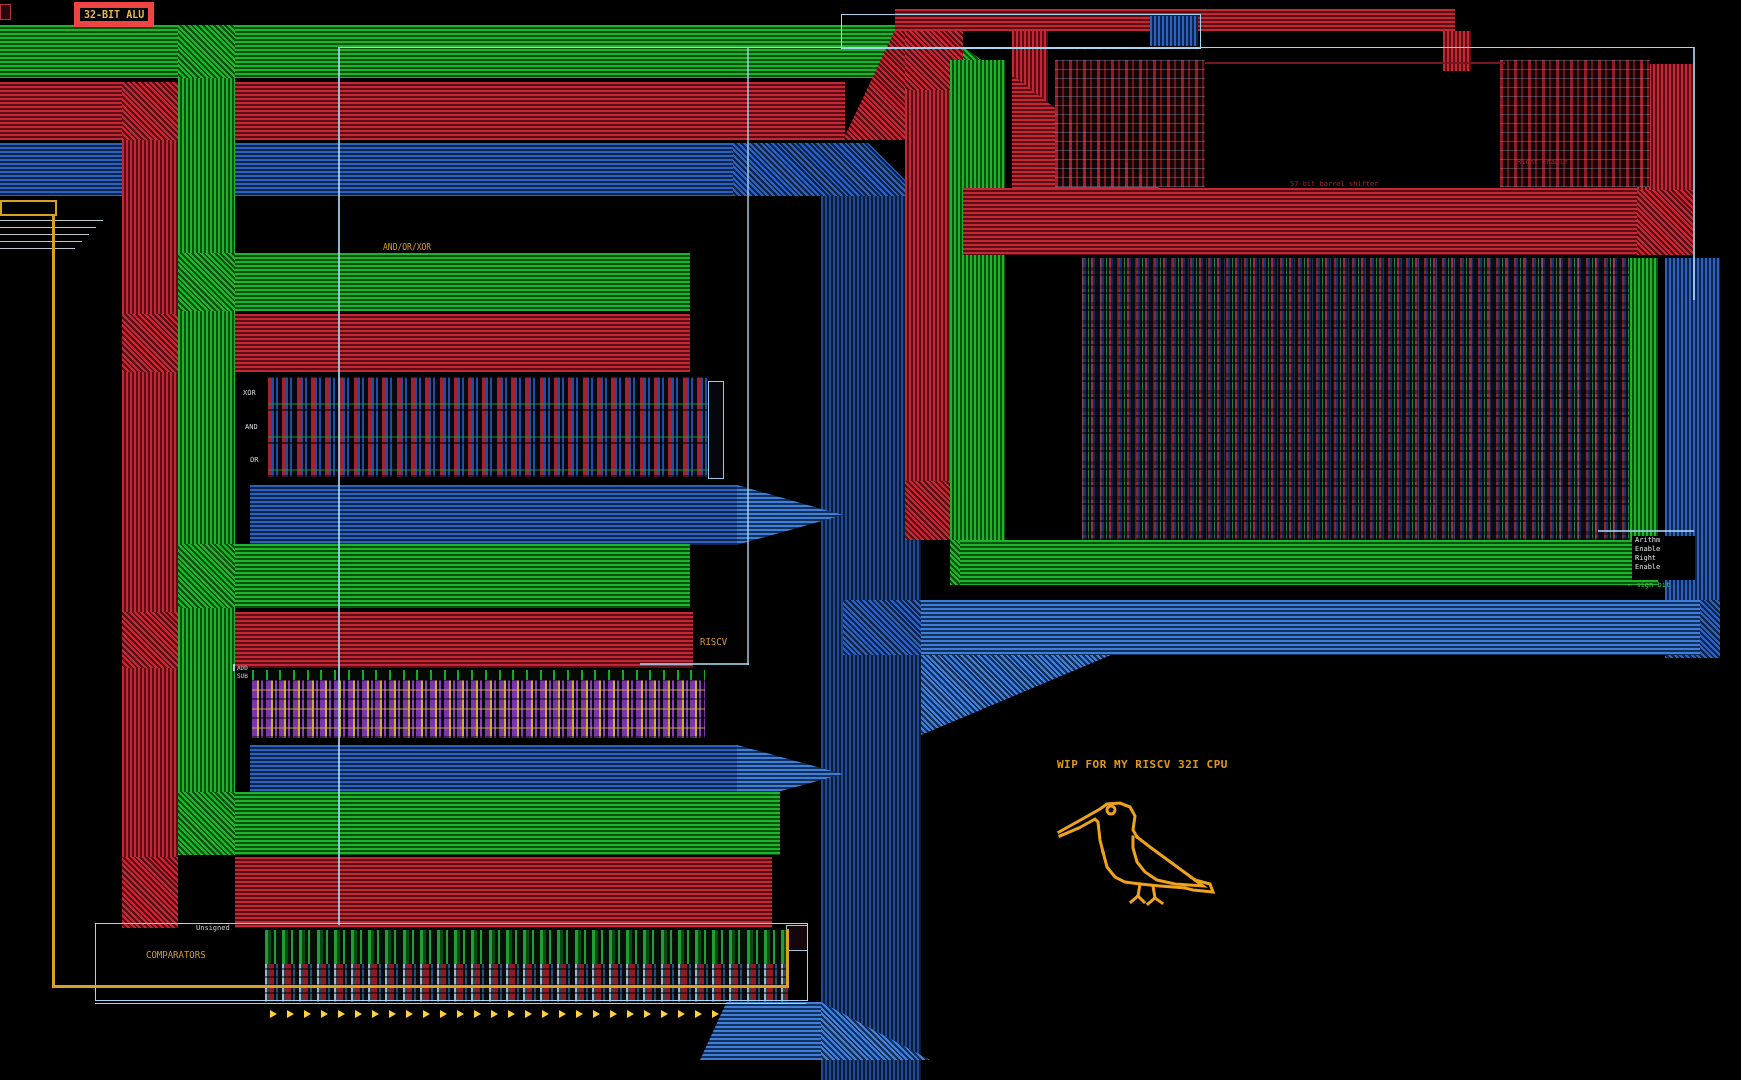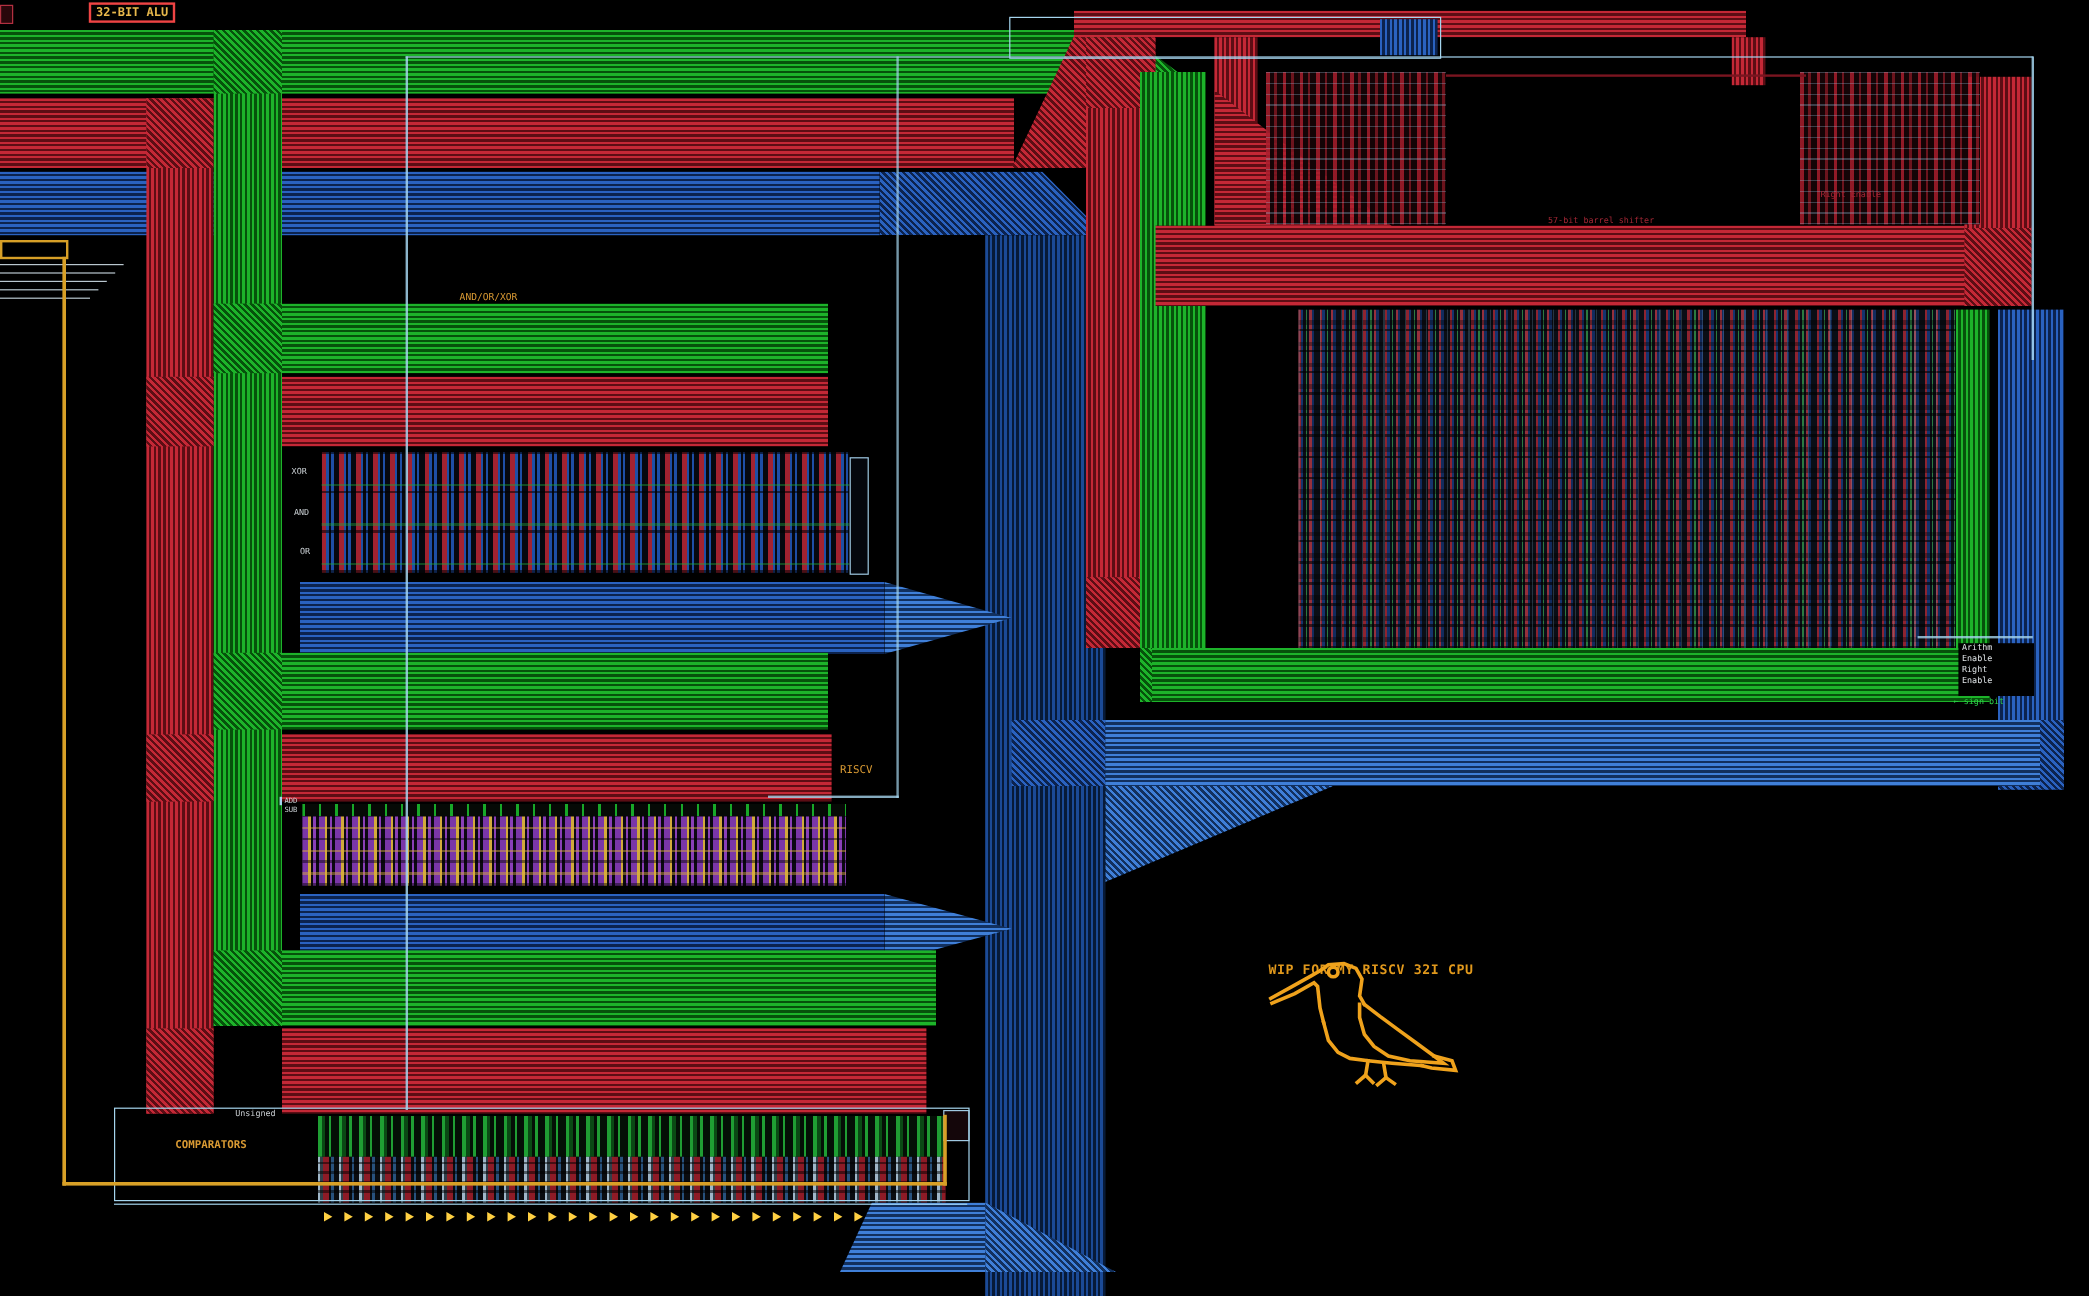--- a/index.html
+++ b/index.html
@@ -127,40 +127,40 @@
   <div class="abs" style="left:0;top:234px;width:89px;height:1px;background:#b9c7cf;"></div>
   <div class="abs" style="left:0;top:241px;width:82px;height:1px;background:#b9c7cf;"></div>
   <div class="abs" style="left:0;top:248px;width:75px;height:1px;background:#b9c7cf;"></div>
 
   <div class="abs" style="left:0;top:200px;width:57px;height:16px;border:2px solid #d8a027;box-sizing:border-box;"></div>
   <div class="abs" style="left:52px;top:214px;width:3px;height:774px;background:#d8a027;"></div>
   <div class="abs" style="left:52px;top:985px;width:737px;height:3px;background:#d8a027;"></div>
   <div class="abs" style="left:786px;top:929px;width:3px;height:59px;background:#d8a027;"></div>
 
   <div class="abs" style="left:0;top:4px;width:9px;height:14px;border:1px solid #b23040;background:#2a070b;"></div>
-  <div class="lbl" style="left:74px;top:2px;border:2px solid #ef4444;color:#e8b84b;font-size:10px;font-weight:bold;padding:1px 4px;background:#000;">32-BIT ALU</div>
+  <div class="lbl" style="left:74px;top:2px;border:6px solid #ef4444;color:#e8b84b;font-size:10px;font-weight:bold;padding:1px 4px;background:#000;">32-BIT ALU</div>
   <div class="lbl" style="left:383px;top:243px;color:#d99a33;font-size:8px;">AND/OR/XOR</div>
   <div class="lbl" style="left:243px;top:389px;color:#ccd2d6;font-size:7px;">XOR</div>
   <div class="lbl" style="left:245px;top:423px;color:#ccd2d6;font-size:7px;">AND</div>
   <div class="lbl" style="left:250px;top:456px;color:#ccd2d6;font-size:7px;">OR</div>
   <div class="lbl" style="left:700px;top:637px;color:#d99a33;font-size:9px;">RISCV</div>
   <div class="lbl" style="left:233px;top:664px;color:#ccd2d6;font-size:6px;border-left:2px solid #a5d5ee;padding-left:2px;">ADD</div>
   <div class="lbl" style="left:233px;top:672px;color:#ccd2d6;font-size:6px;padding-left:4px;">SUB</div>
   <div class="lbl" style="left:196px;top:924px;color:#c9ced2;font-size:7px;">Unsigned</div>
-  <div class="lbl" style="left:146px;top:950px;color:#d99a33;font-size:9px;font-weight:bold;">COMPARATORS</div>
+  <div class="lbl" style="left:146px;top:950px;color:#d99a33;font-size:9px;">COMPARATORS</div>
   <div class="lbl" style="left:1290px;top:180px;color:#a22634;font-size:7px;">57-bit barrel shifter</div>
   <div class="lbl" style="left:1517px;top:158px;color:#a22634;font-size:7px;">Right Enable</div>
   <div class="abs" style="left:1632px;top:536px;width:60px;height:44px;background:#000;color:#dfe3e6;font-size:7px;line-height:9px;padding-left:3px;">
     <span style="display:block;">Arithm</span>
     <span style="display:block;">Enable</span>
     <span style="display:block;">Right</span>
     <span style="display:block;">Enable</span>
   </div>
   <div class="lbl" style="left:1628px;top:581px;color:#2dd24a;font-size:7px;">← sign bit</div>
-  <div class="lbl" style="left:1057px;top:758px;color:#e0981c;font-size:11px;font-weight:bold;letter-spacing:.5px;margin-top:44px;">WIP FOR MY RISCV 32I CPU</div>
+  <div class="lbl" style="left:1057px;top:758px;color:#e0981c;font-size:11px;font-weight:bold;letter-spacing:.5px;">WIP FOR MY RISCV 32I CPU</div>
 
   <svg class="abs" style="left:1045px;top:792px;" width="175" height="125" viewBox="0 0 175 125">
     <g stroke="#efa21c" stroke-width="3" fill="none" stroke-linecap="square" stroke-linejoin="miter">
       <polyline points="14,40 32,30 48,21 55,17 62,12 75,11 85,15 90,24 88,38 92,45"></polyline>
       <polyline points="15,44 34,36 50,27 53,30 55,48 58,60"></polyline>
       <circle cx="66" cy="18" r="4"></circle>
       <polyline points="92,45 105,55 120,66 135,77 150,88 158,94 130,92 112,88 100,80 92,70 88,56 88,45"></polyline>
       <polyline points="150,88 165,92 168,100 148,98 140,96"></polyline>
       <polyline points="58,60 62,75 70,85 80,90 95,92 115,94 140,96"></polyline>
       <polyline points="95,92 93,104 86,110"></polyline>

